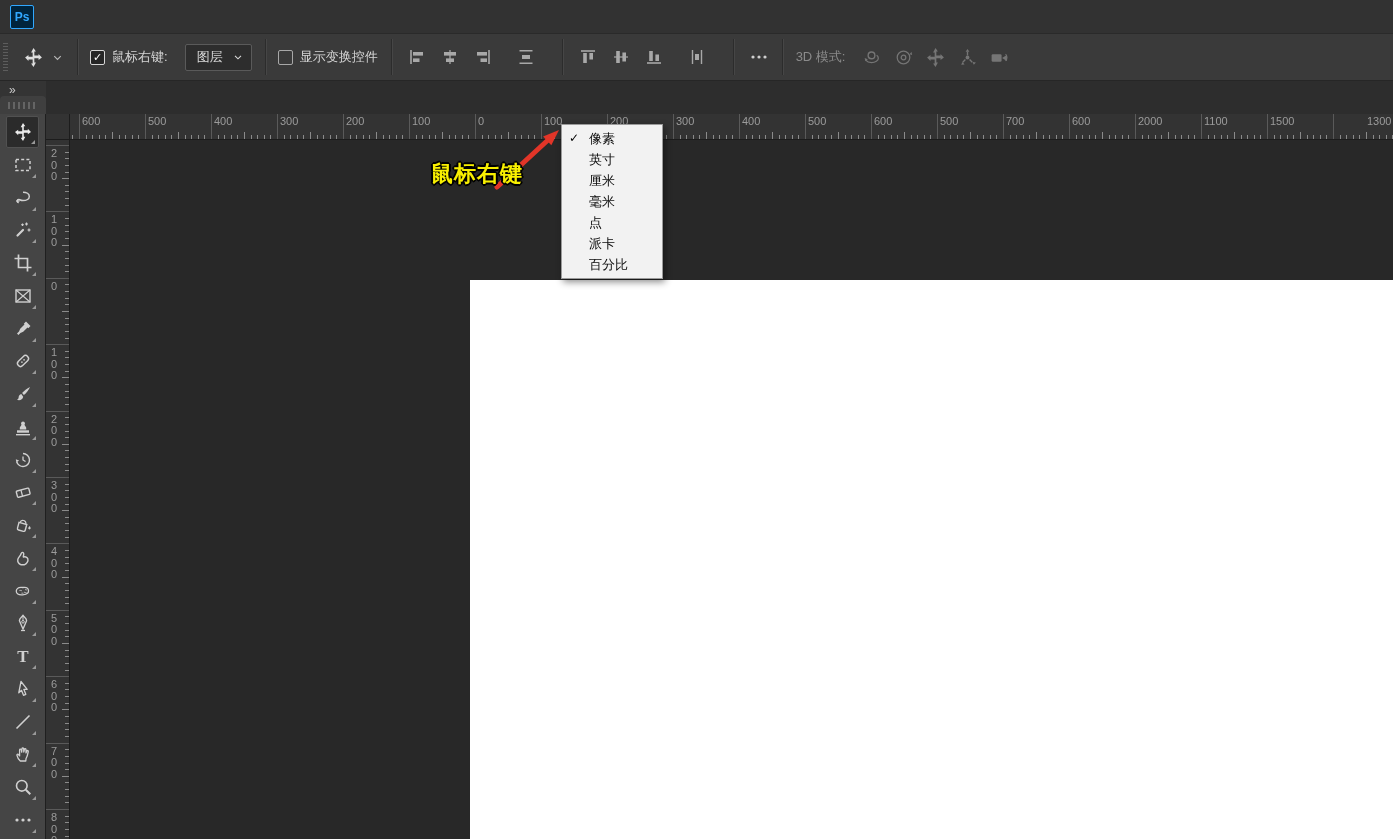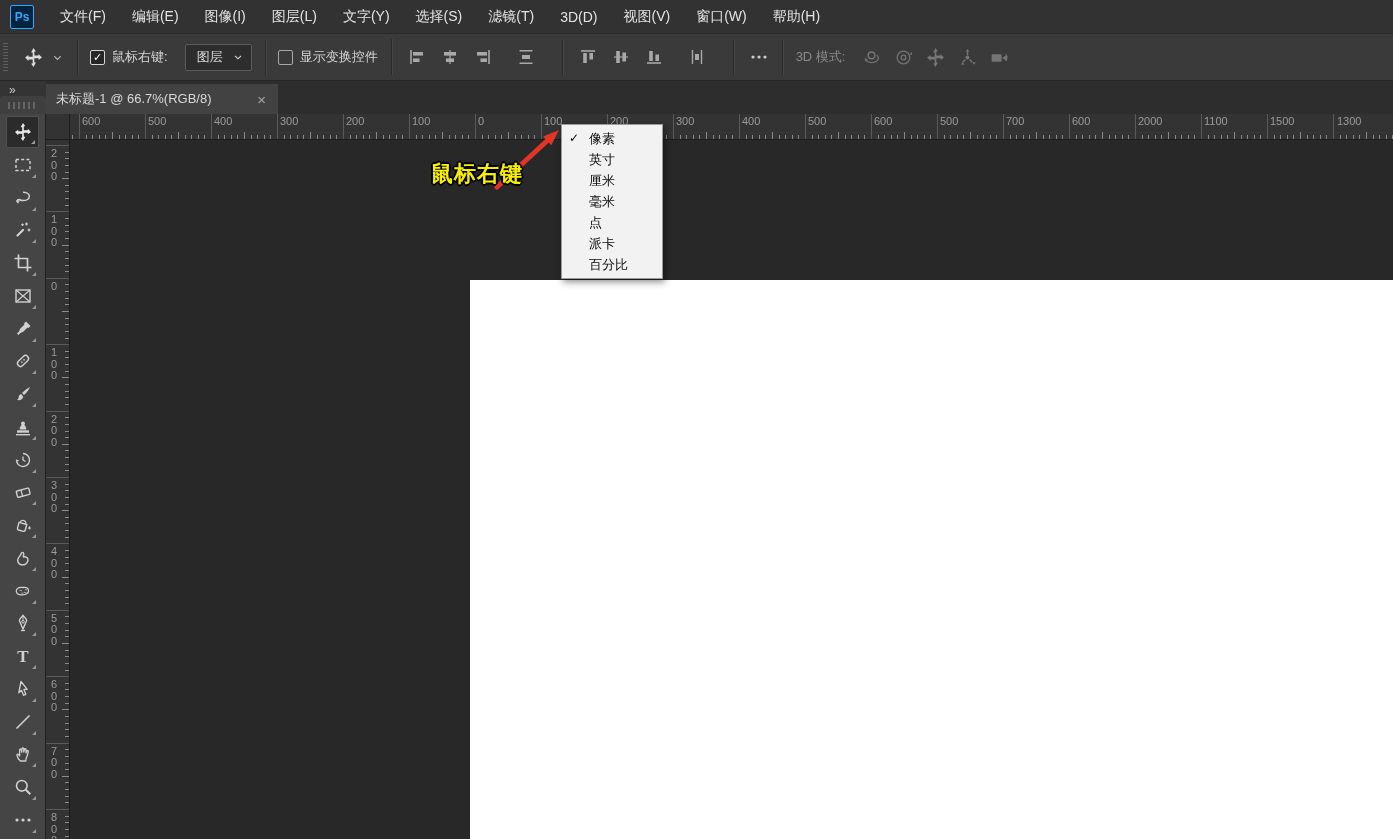--- a/index.html
+++ b/index.html
@@ -88,33 +88,20 @@
   .ann-text{position:absolute;left:431px;top:159px;z-index:40;font-size:22px;font-weight:bold;
             letter-spacing:1px;
             text-shadow:-2px 0 #000,2px 0 #000,0 -2px #000,0 2px #000,
                         -1px -1px #000,1px -1px #000,-1px 1px #000,1px 1px #000;}
 </style>
 </head>
 <body>
 
 <div id="menubar">
   <div class="ps-logo">Ps</div>
-  <div id="menu-items">
-      <div class="menu-item">文件(F)</div>
-      <div class="menu-item">编辑(E)</div>
-      <div class="menu-item">图像(I)</div>
-      <div class="menu-item">图层(L)</div>
-      <div class="menu-item">文字(Y)</div>
-      <div class="menu-item">选择(S)</div>
-      <div class="menu-item">滤镜(T)</div>
-      <div class="menu-item">3D(D)</div>
-      <div class="menu-item">视图(V)</div>
-      <div class="menu-item">窗口(W)</div>
-      <div class="menu-item">帮助(H)</div>
-    </div>
 </div>
 
 <div id="optionsbar">
   <span class="obar-grip"></span>
   <span class="icon tool-preview" id="opt-tool-icon">
       <svg viewBox="0 0 20 20" width="21" height="21">
         <path fill="currentColor" d="M10 1l2.3 3.2h-1.5v4h4V6.7L18 10l-3.2 2.3v-1.5h-4v4h1.5L10 19l-2.3-3.2h1.5v-4h-4v1.5L2 10l3.2-2.3v1.5h4v-4H7.7z"></path>
       </svg>
     </span>
   <span class="icon chev" id="opt-chev">
@@ -242,24 +229,20 @@
       </span>
     </span>
 </div>
 
 <div id="tabbar">
   <div class="panel-col">
     <span class="expand">»</span>
     <div class="dock-grip">
         <div class="stripes"></div>
       </div>
-  </div>
-  <div class="doc-tab">
-    <span class="tab-title">未标题-1 @ 66.7%(RGB/8)</span>
-    <span class="tab-close">×</span>
   </div>
 </div>
 
 <div id="toolbar">
     <div class="tool selected" style="top: 2px;">
       <span class="icon">
         <svg viewBox="0 0 20 20" width="20" height="20">
           <path fill="currentColor" d="M10 1l2.3 3.2h-1.5v4h4V6.7L18 10l-3.2 2.3v-1.5h-4v4h1.5L10 19l-2.3-3.2h1.5v-4h-4v1.5L2 10l3.2-2.3v1.5h4v-4H7.7z"></path>
         </svg>
       </span>
@@ -670,21 +653,21 @@
     <div class="htick min" style="left: 1203.6px;"></div>
     <div class="htick min" style="left: 1210.2px;"></div>
     <div class="htick min" style="left: 1216.8px;"></div>
     <div class="htick min" style="left: 1223.4px;"></div>
     <div class="htick mid" style="left: 1230px;"></div>
     <div class="htick min" style="left: 1236.6px;"></div>
     <div class="htick min" style="left: 1243.2px;"></div>
     <div class="htick min" style="left: 1249.8px;"></div>
     <div class="htick min" style="left: 1256.4px;"></div>
     <div class="htick major" style="left: 1263px;"></div>
-    <div class="hlabel" style="left: 1267px;">1300</div>
+    <div class="hlabel" style="left: 1297px;">1300</div>
     <div class="htick min" style="left: 1269.6px;"></div>
     <div class="htick min" style="left: 1276.2px;"></div>
     <div class="htick min" style="left: 1282.8px;"></div>
     <div class="htick min" style="left: 1289.4px;"></div>
     <div class="htick mid" style="left: 1296px;"></div>
     <div class="htick min" style="left: 1302.6px;"></div>
     <div class="htick min" style="left: 1309.2px;"></div>
     <div class="htick min" style="left: 1315.8px;"></div>
     <div class="htick min" style="left: 1322.4px;"></div>
   </div>

